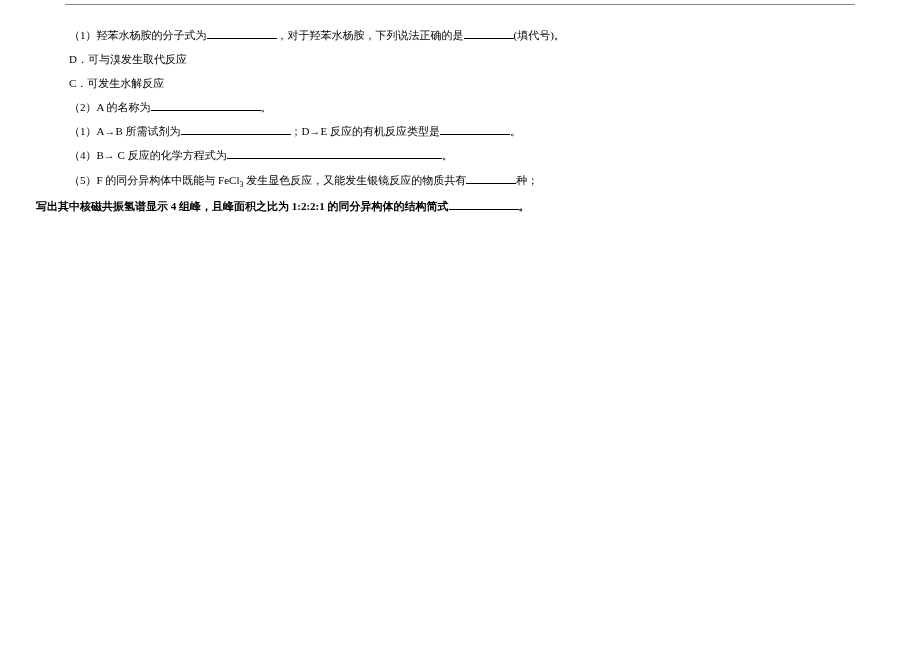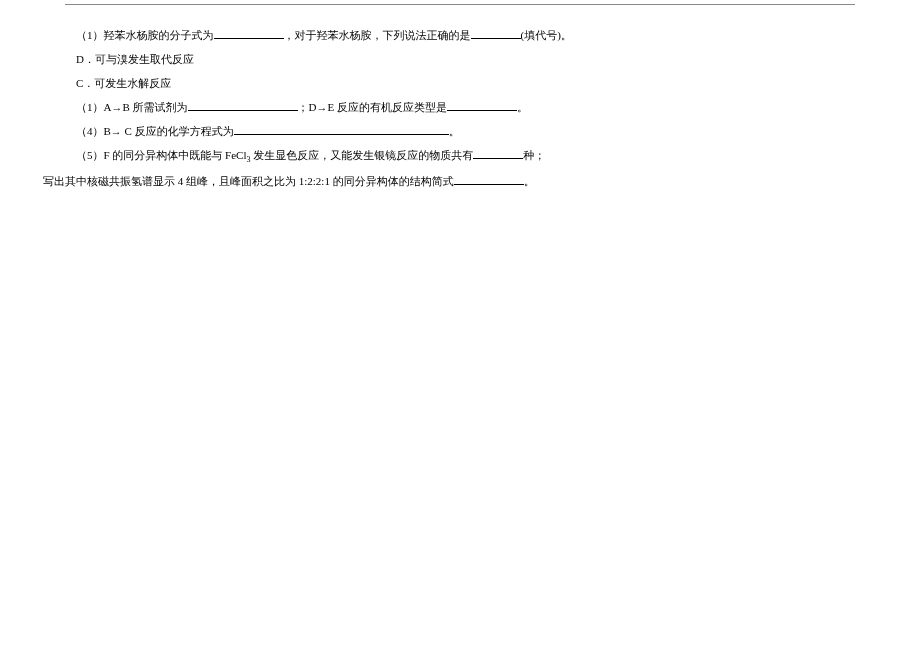--- a/index.html
+++ b/index.html
@@ -21,21 +21,21 @@
       position: absolute;
       top: 4px;
       left: 65px;
       right: 65px;
       bottom: 4px;
       border-top: 1px solid #888;
     }
     .content {
       position: absolute;
       top: 24px;
-      left: 76px;
+      left: 69px;
       right: 80px;
     }
     .line {
       line-height: 2.1;
       margin-bottom: 1px;
       white-space: nowrap;
     }
     .blank-short {
       display: inline-block;
       border-bottom: 1px solid #000;
@@ -76,30 +76,33 @@
 
 <div class="content">
 
   <div class="line">
     <span>（1）羟苯水杨胺的分子式为</span><span class="blank-med"></span><span>，对于羟苯水杨胺，下列说法正确的是</span><span class="blank-short"></span><span>(填代号)。</span>
   </div>
 
   <div class="line">D．可与溴发生取代反应</div>
   <div class="line">C．可发生水解反应</div>
 
+  <div class="line">
+    <span>（2）A 的名称为</span><span class="blank-long"></span><span>。</span>
+  </div>
 
   <div class="line">
     <span>（1）A→B 所需试剂为</span><span class="blank-long"></span><span>；D→E 反应的有机反应类型是</span><span class="blank-med"></span><span>。</span>
   </div>
 
   <div class="line">
     <span>（4）B→ C 反应的化学方程式为</span><span class="blank-xlong"></span><span>。</span>
   </div>
 
   <div class="line">
     <span>（5）F 的同分异构体中既能与 FeCl</span><span class="sub">3</span><span> 发生显色反应，又能发生银镜反应的物质共有</span><span class="blank-short"></span><span>种；</span>
   </div>
 
-  <div class="line" style="margin-left:-33px;">
+  <div class="line" style="margin-left:-33px;font-weight:bold;">
     <span>写出其中核磁共振氢谱显示 4 组峰，且峰面积之比为 1:2:2:1 的同分异构体的结构简式</span><span class="blank-med"></span><span>。</span>
   </div>
 
 </div>
 
 </body></html>

